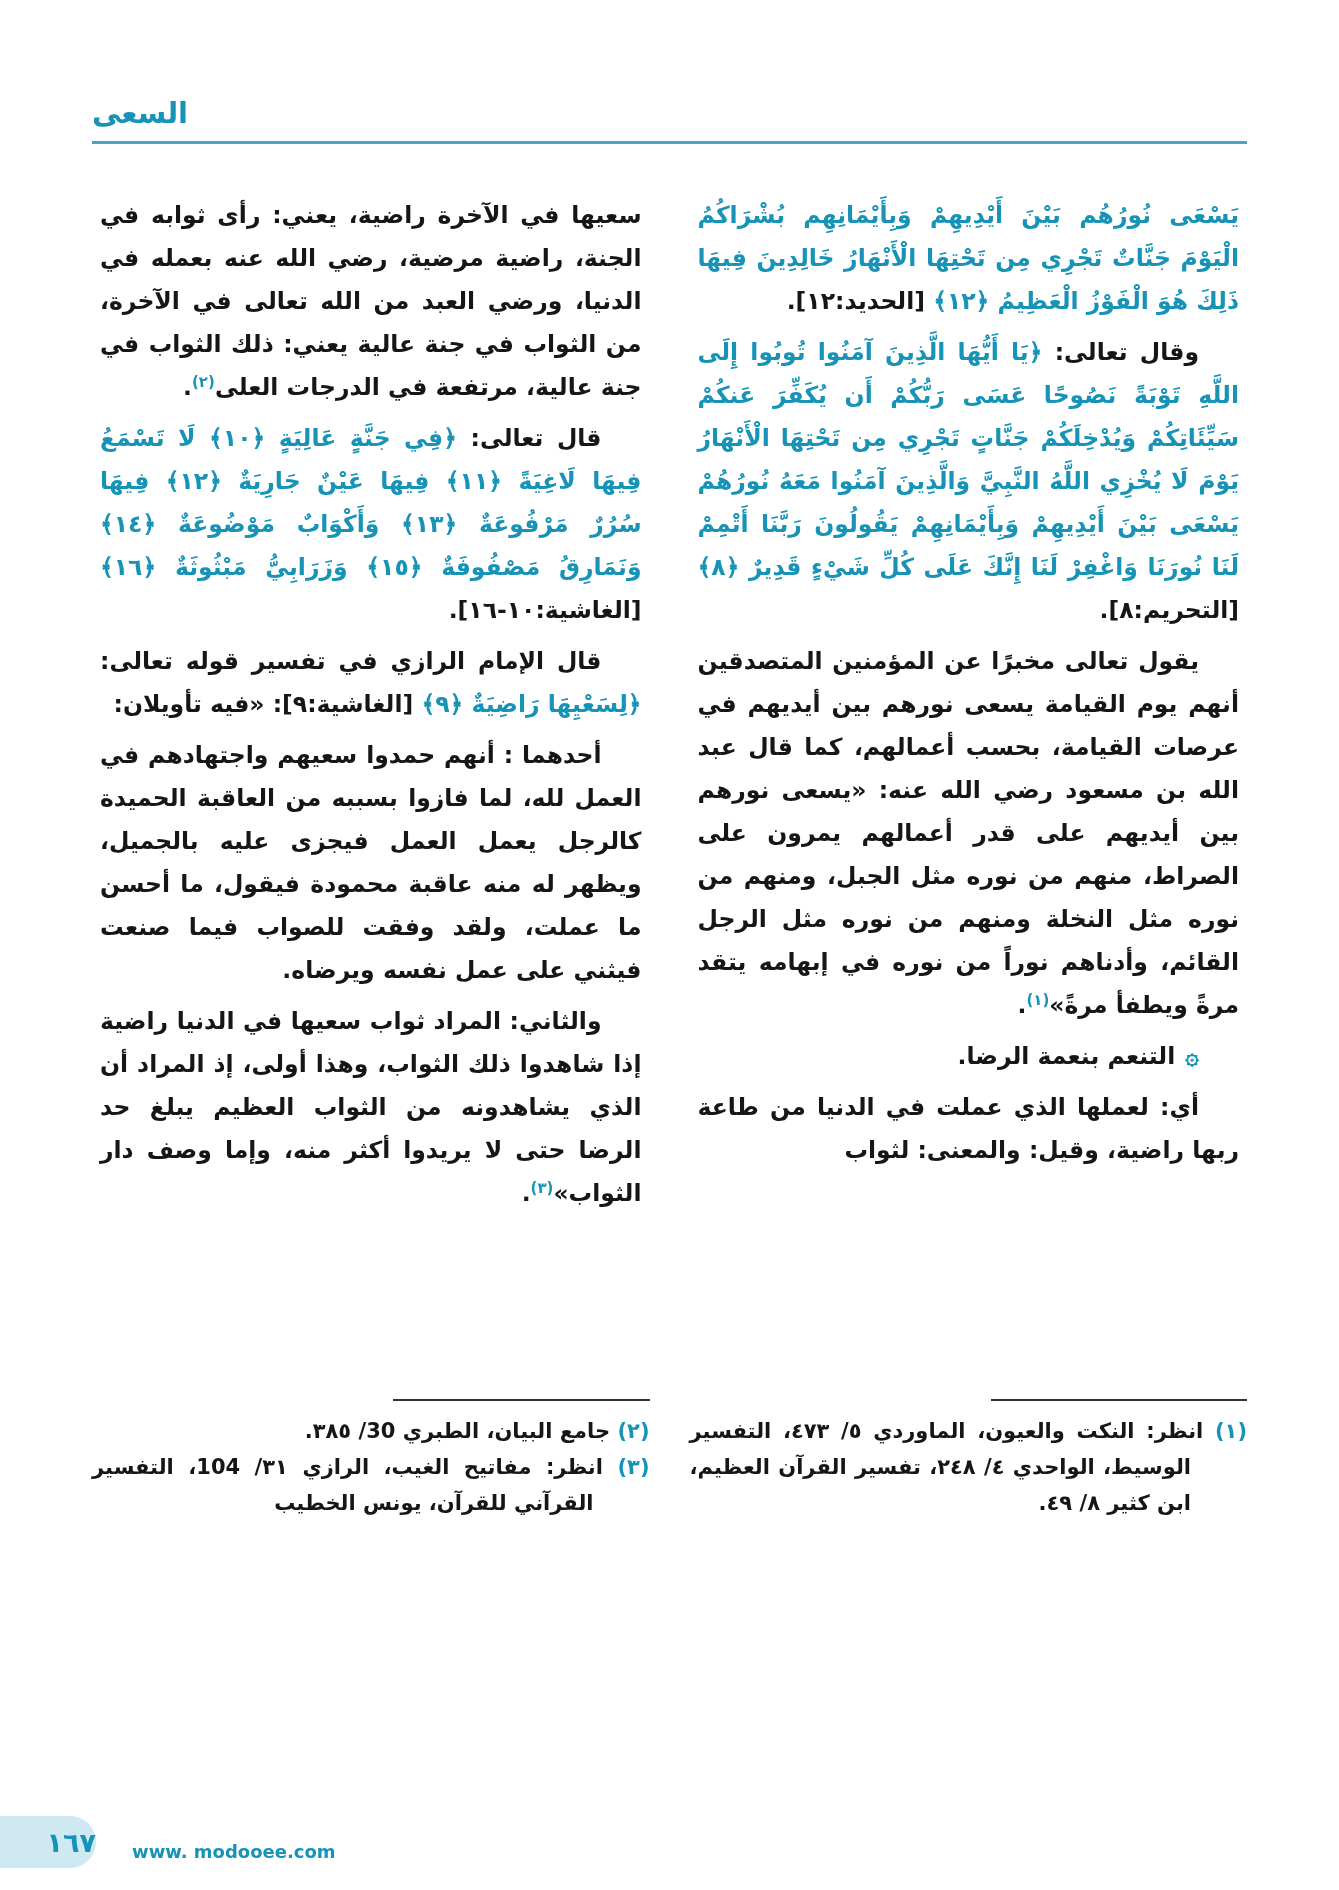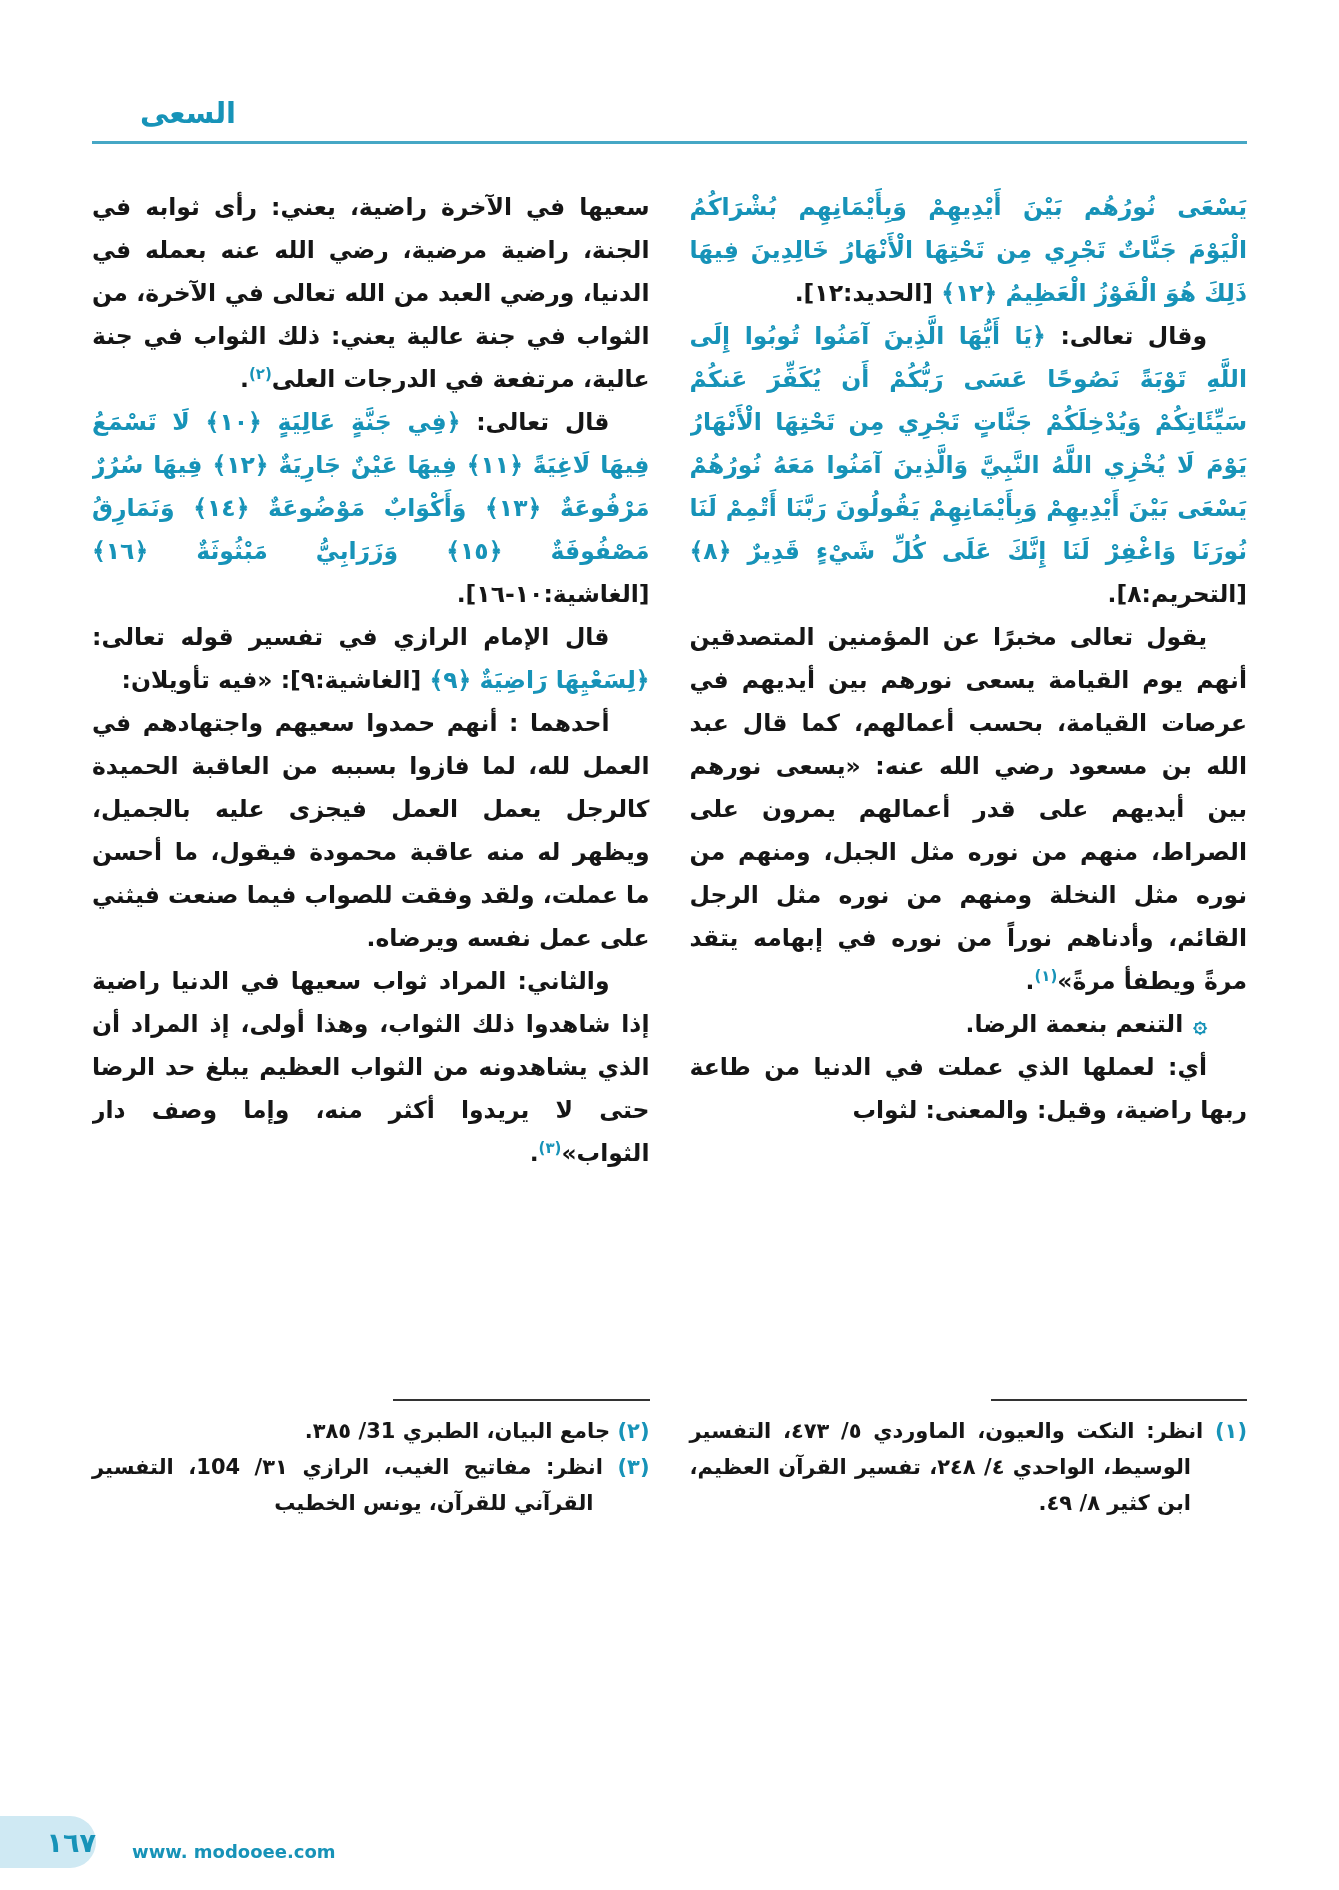--- a/index.html
+++ b/index.html
@@ -11,29 +11,29 @@
     direction: rtl;
     font-family: "DejaVu Sans", sans-serif;
     color: #161616;
     overflow: hidden;
     margin: 0 auto;
   }
   .margins { padding: 0 92px; }
 
   
   .hdr { padding-top: 96px; }
-  .hdr-title { color: #1793b8; font-size: 29px; font-weight: 700; text-align: left; line-height: 1.2; margin-left: 48px; }
+  .hdr-title { color: #1793b8; font-size: 29px; font-weight: 700; text-align: left; line-height: 1.2; }
   .hdr-rule { margin-top: 10px; border-top: 3px solid #46a7c5; height: 0; }
 
   
   .main { display: flex; gap: 40px; margin-top: 42px; height: 1335px; }
   .col { flex: 1 1 0; display: flex; flex-direction: column; min-width: 0; }
   .col-body { flex: 1 1 auto; overflow: hidden; }
 
-  p.para { margin: 0; font-size: 23.5px; font-weight: 700; line-height: 43px; text-align: justify; }
+  p.para { margin: 8px; font-size: 23.5px; font-weight: 700; line-height: 43px; text-align: justify; }
   .indent { text-indent: 40px; }
   .verse { color: #1793b8; }
   .ref { color: #161616; }
   .sup { color: #1793b8; font-size: 15px; line-height: 0; vertical-align: 8px; }
   .ornament { color: #1793b8; margin-left: 10px; }
 
   
   .footnotes { flex: 0 0 auto; padding-top: 4px; }
   .fn-sep { width: 46%; border-top: 2px solid #333333; margin: 0 0 12px auto; height: 0; }
   .fnote { font-size: 21px; font-weight: 700; line-height: 36px; text-align: justify;
@@ -100,21 +100,21 @@
           <p class="para indent"><span>قال الإمام الرازي في تفسير قوله تعالى: </span><span class="verse">﴿لِسَعْيِهَا رَاضِيَةٌ ﴿٩﴾ </span><span class="ref">[الغاشية:٩]</span><span>: «فيه تأويلان:</span></p>
 
           <p class="para indent"><span>أحدهما : أنهم حمدوا سعيهم واجتهادهم في العمل لله، لما فازوا بسببه من العاقبة الحميدة كالرجل يعمل العمل فيجزى عليه بالجميل، ويظهر له منه عاقبة محمودة فيقول، ما أحسن ما عملت، ولقد وفقت للصواب فيما صنعت فيثني على عمل نفسه ويرضاه.</span></p>
 
           <p class="para indent"><span>والثاني: المراد ثواب سعيها في الدنيا راضية إذا شاهدوا ذلك الثواب، وهذا أولى، إذ المراد أن الذي يشاهدونه من الثواب العظيم يبلغ حد الرضا حتى لا يريدوا أكثر منه، وإما وصف دار الثواب»</span><span class="sup">(٣)</span><span>.</span></p>
 
         </div>
 
         <div class="footnotes">
           <div class="fn-sep"></div>
-          <p class="fnote"><span class="fn-marker">(٢)</span><span> جامع البيان، الطبري 31/ ٣٨٥.</span></p>
+          <p class="fnote"><span class="fn-marker">(٢)</span><span> جامع البيان، الطبري 30/ ٣٨٥.</span></p>
           <p class="fnote"><span class="fn-marker">(٣)</span><span> انظر: مفاتيح الغيب، الرازي ٣١/ 104، التفسير القرآني للقرآن، يونس الخطيب</span></p>
         </div>
       </section>
 
     </main>
   </div>
 
   <footer>
     <div class="footer-band">
       <span class="footer-page">١٦٧</span>

